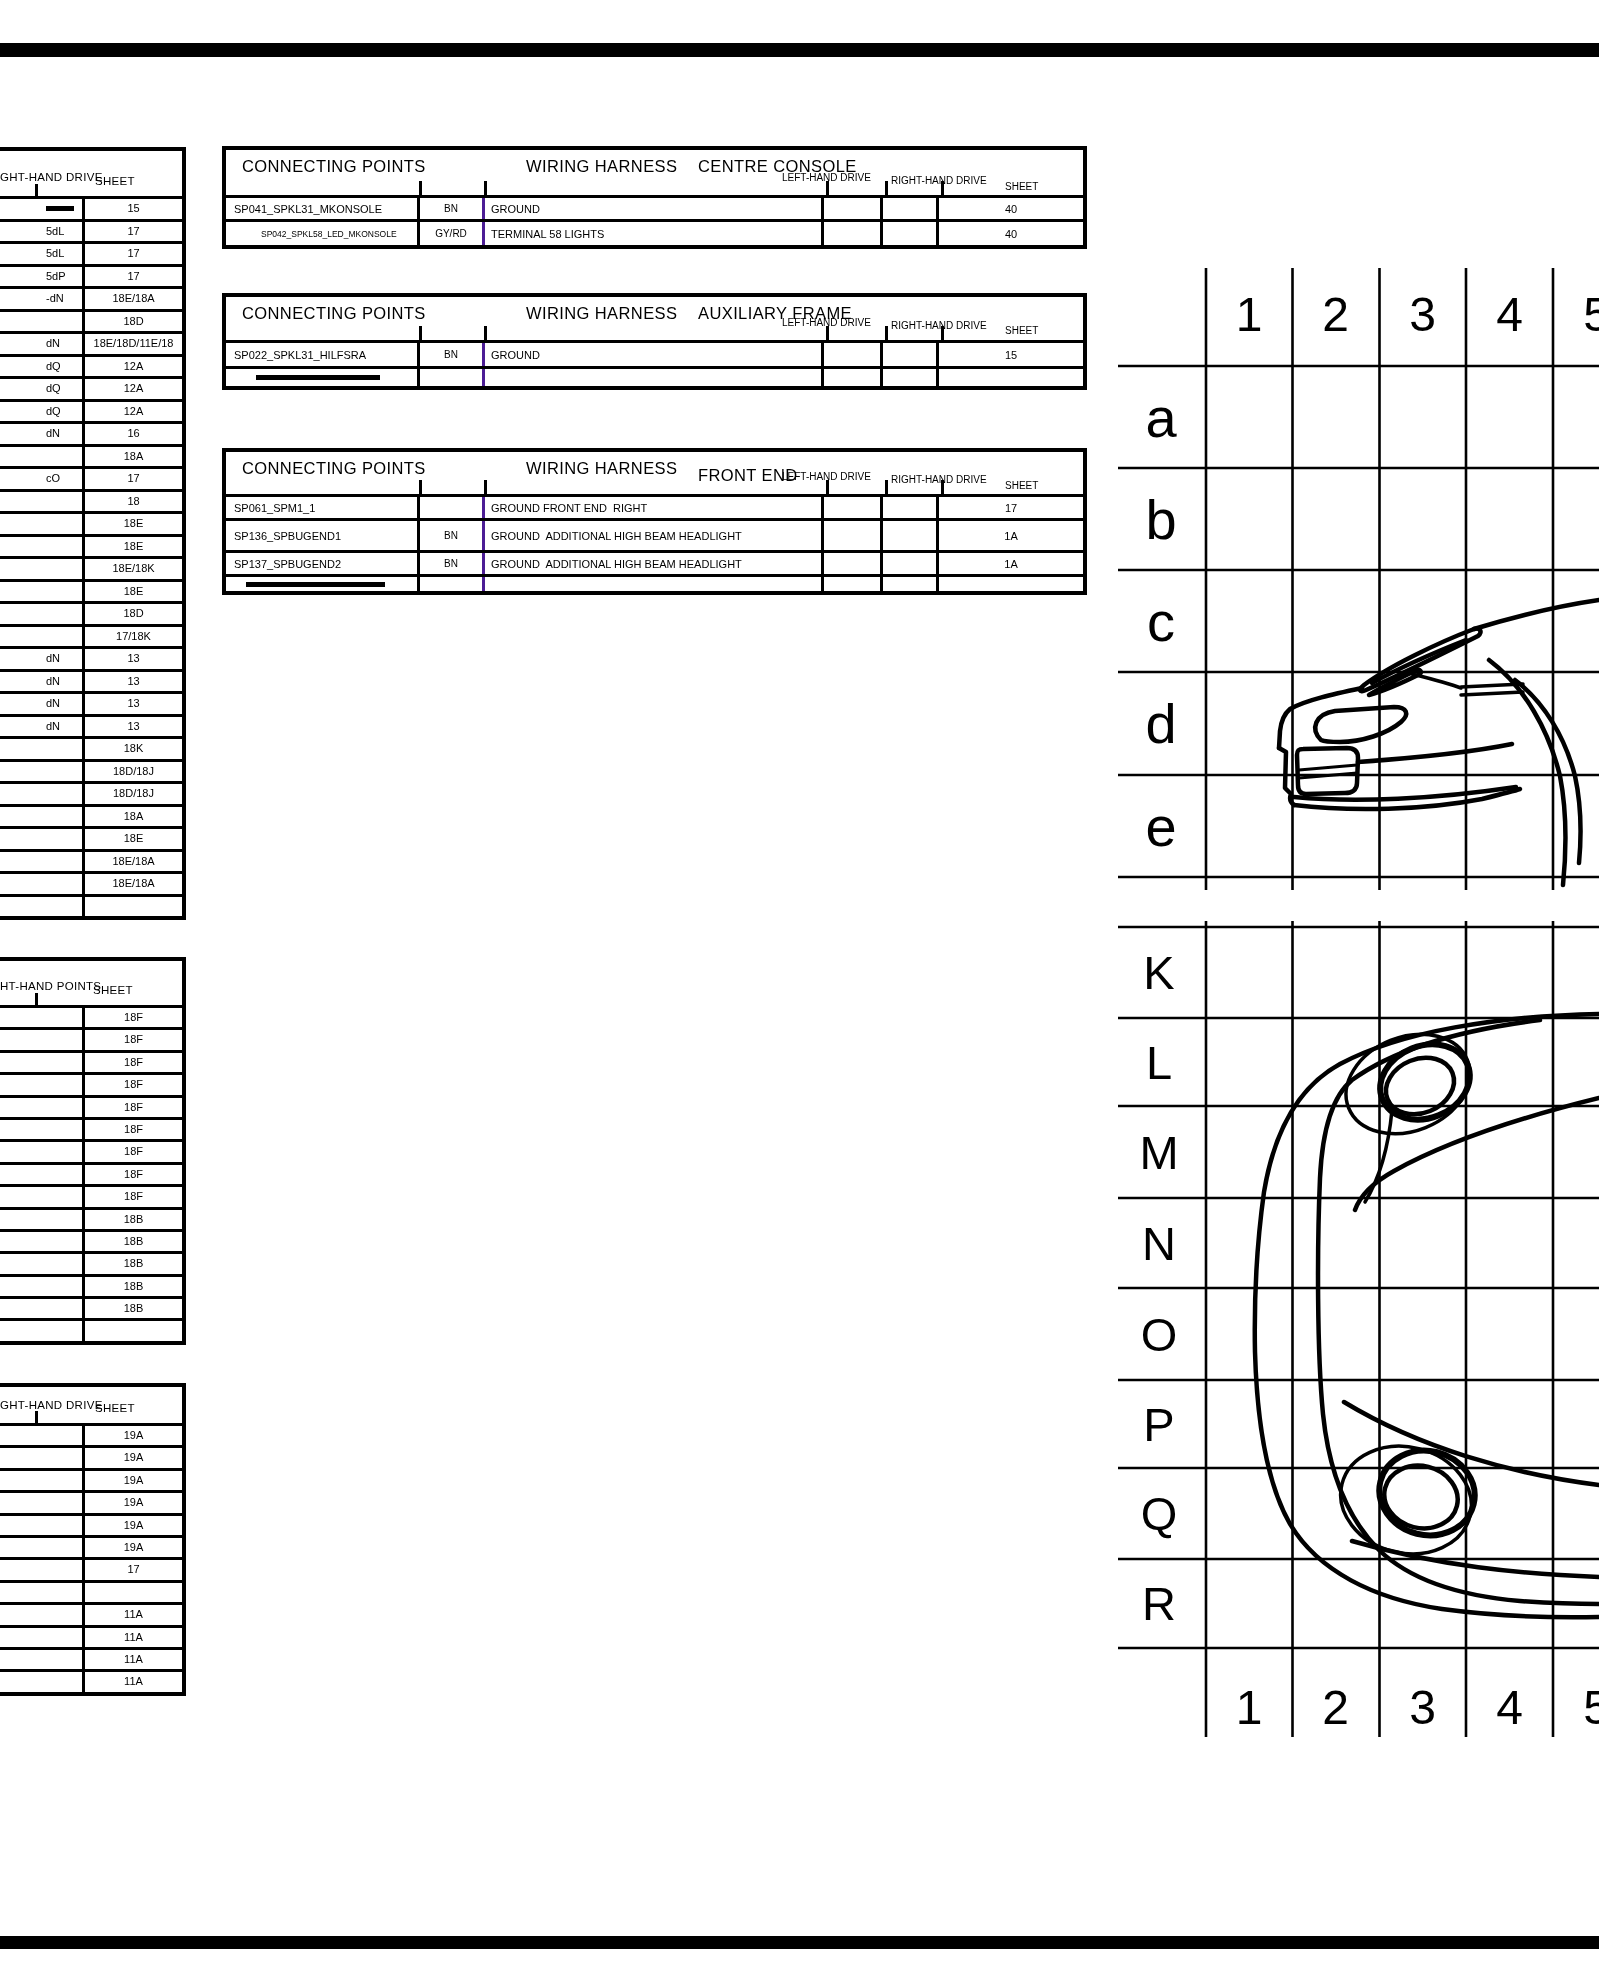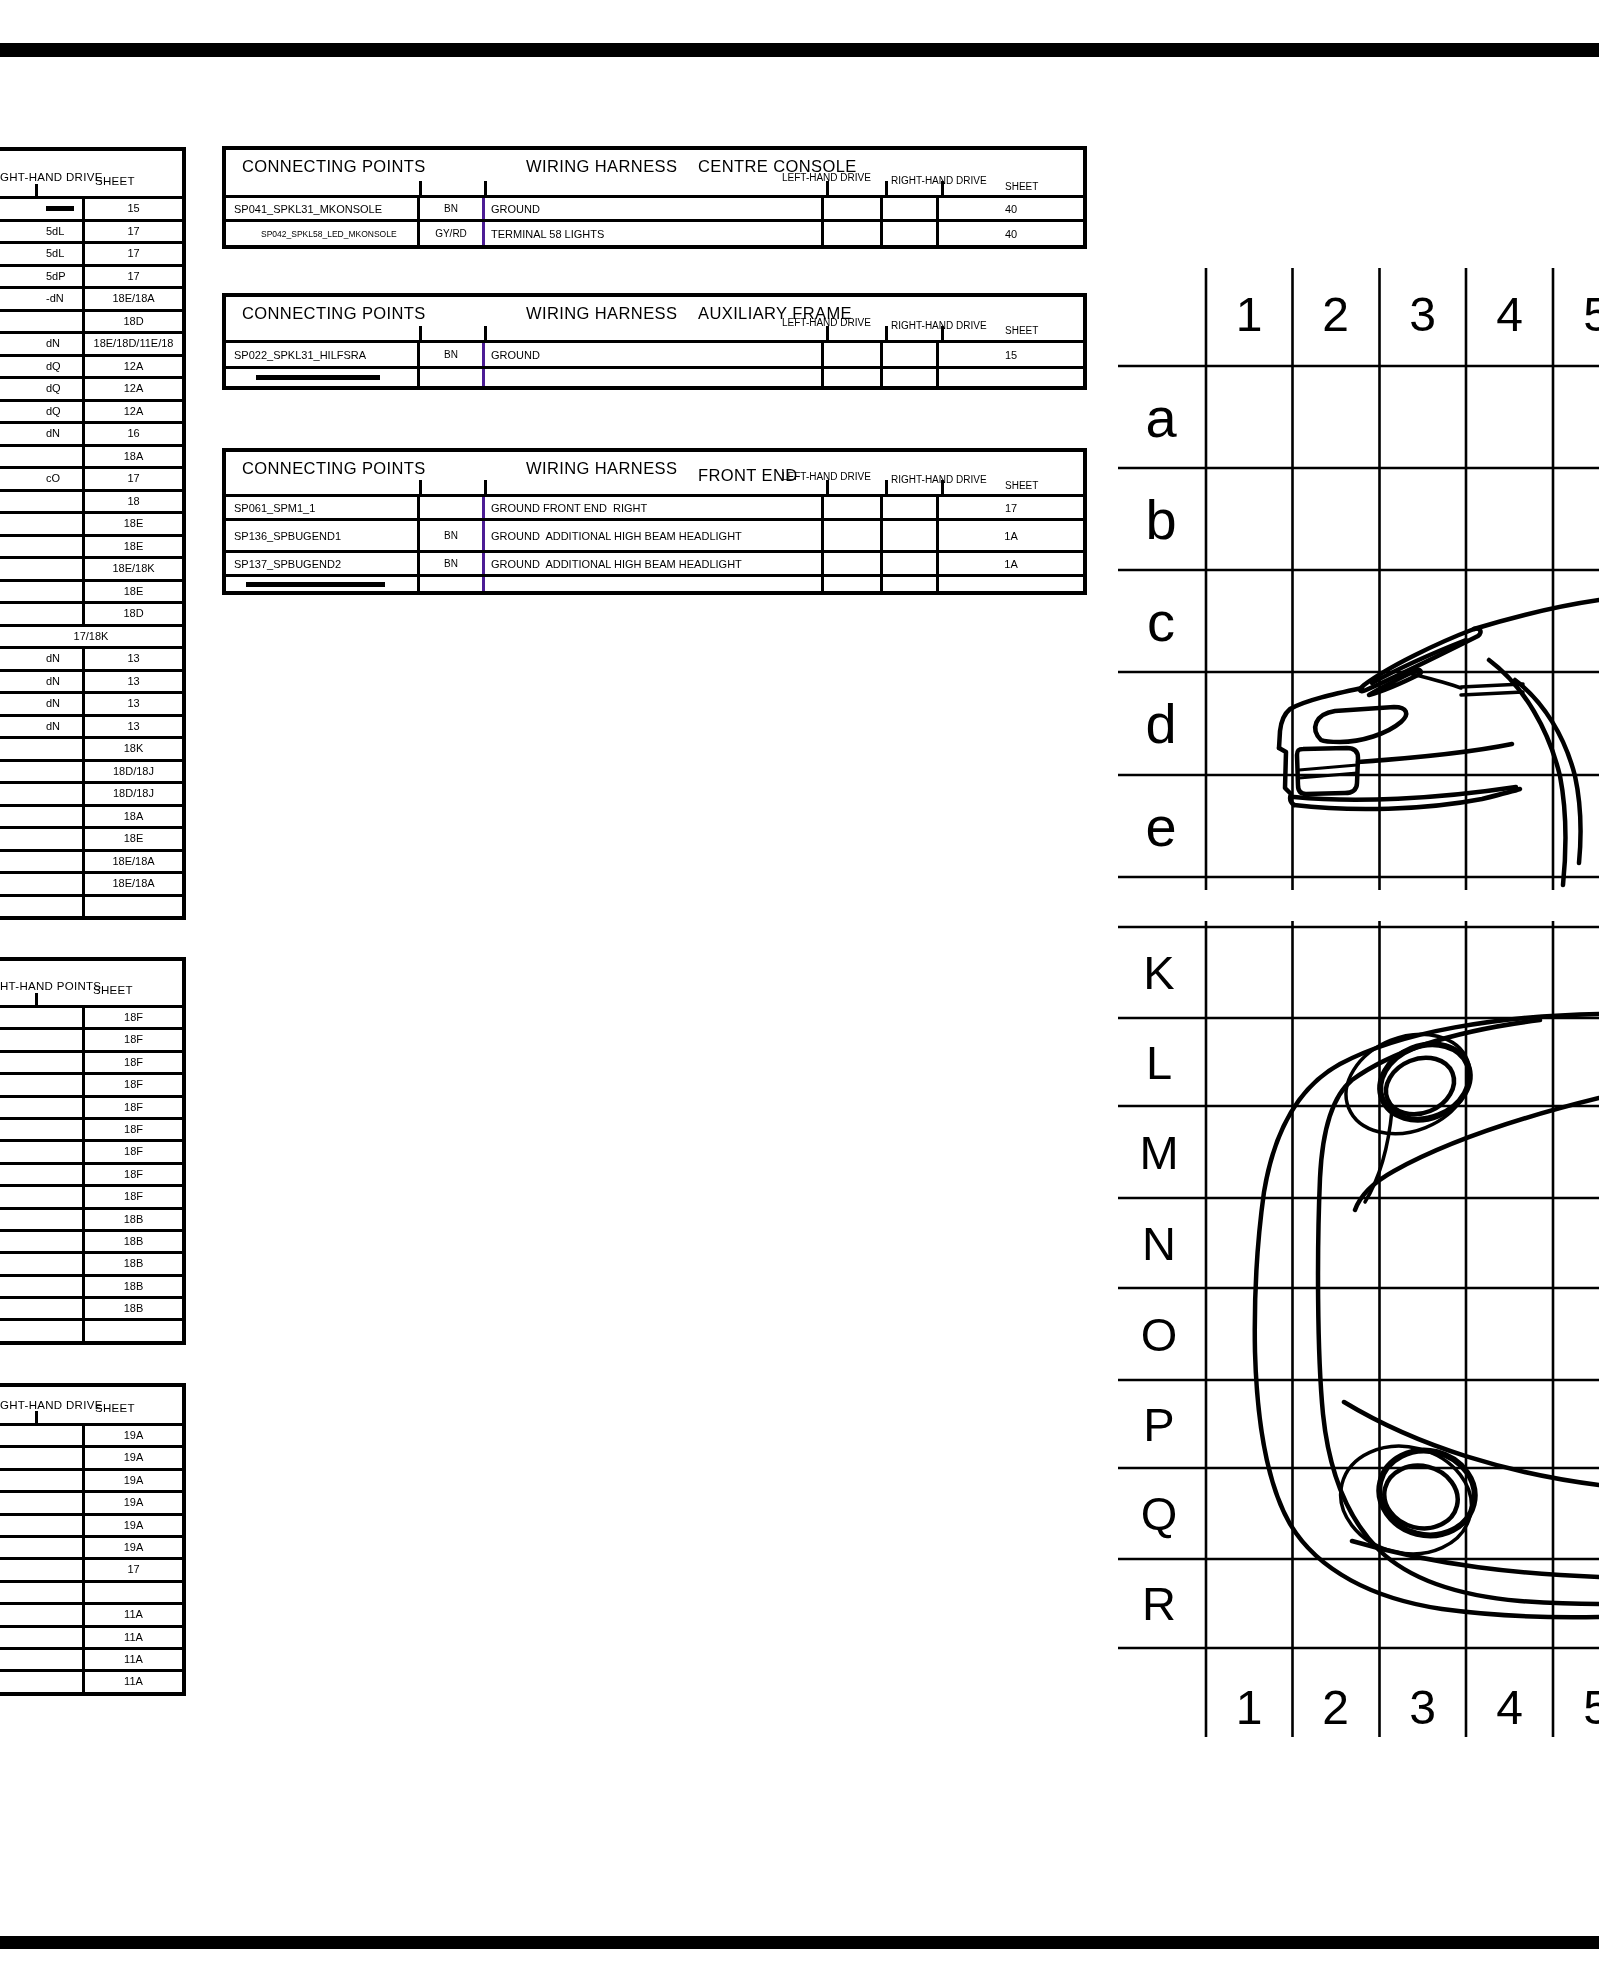--- a/index.html
+++ b/index.html
@@ -127,21 +127,21 @@
           <div class="lt-sheet">18E/18K</div>
         </div>
         <div class="lt-row" style="height: 22.5px;">
           <div class="lt-frag"></div>
           <div class="lt-sheet">18E</div>
         </div>
         <div class="lt-row" style="height: 22.5px;">
           <div class="lt-frag"></div>
           <div class="lt-sheet">18D</div>
         </div>
-        <div class="lt-row" style="height: 22.5px; flex-direction: column;">
+        <div class="lt-row" style="height: 22.5px;">
           <div class="lt-frag"></div>
           <div class="lt-sheet">17/18K</div>
         </div>
         <div class="lt-row" style="height: 22.5px;">
           <div class="lt-frag">dN</div>
           <div class="lt-sheet">13</div>
         </div>
         <div class="lt-row" style="height: 22.5px;">
           <div class="lt-frag">dN</div>
           <div class="lt-sheet">13</div>

